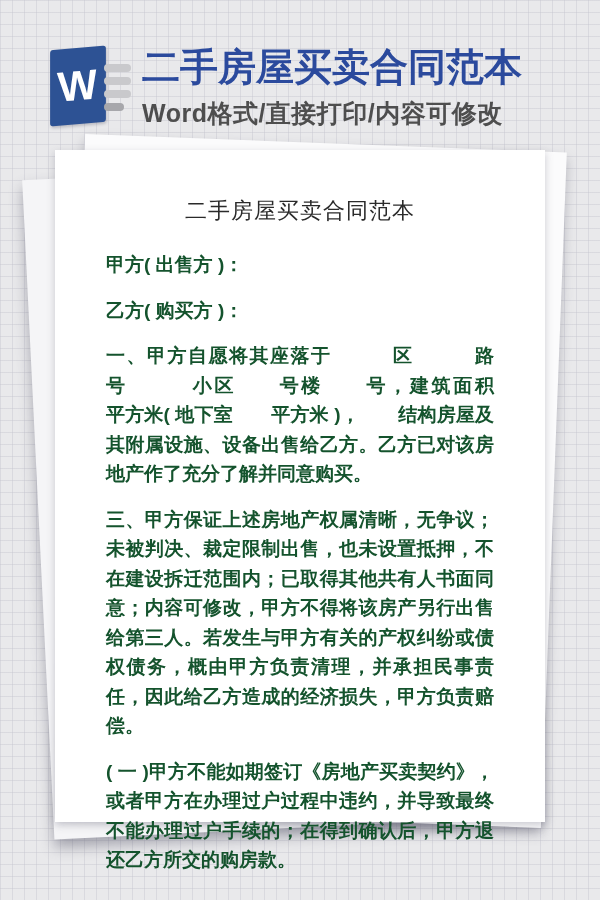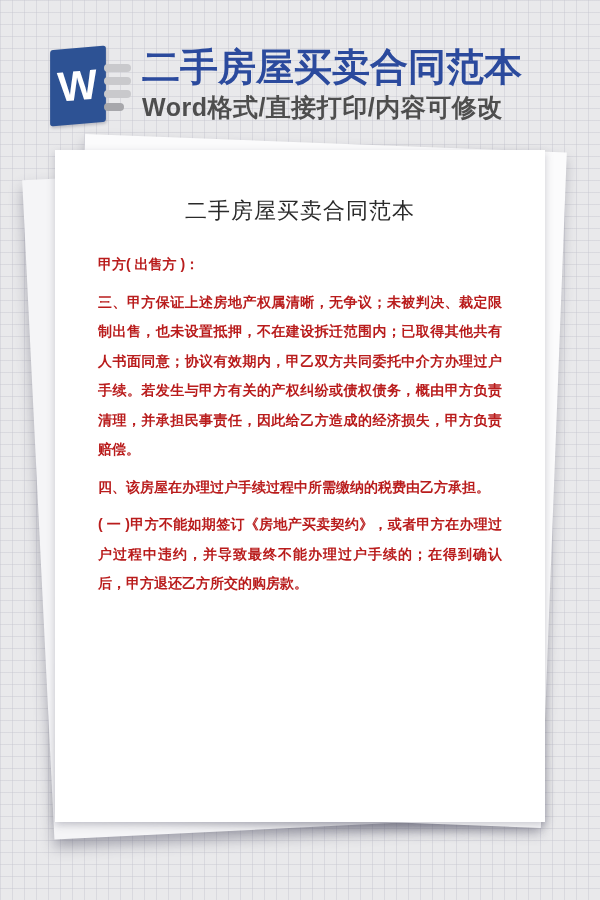--- a/index.html
+++ b/index.html
@@ -31,21 +31,21 @@
   .logo-lines i:nth-child(2){width:27px;}
   .logo-lines i:nth-child(3){width:27px;}
   .logo-lines i.dark{width:20px;background:#a7a7ab;}
   .banner-text{position:absolute;left:142px;top:44px;width:440px;}
   .banner-title{
     font-size:38px;font-weight:900;letter-spacing:0px;line-height:46px;
     color:#2b4a9d;white-space:nowrap;
   }
   .banner-subtitle{
     font-size:25px;font-weight:bold;letter-spacing:0.5px;line-height:32px;
-    color:#4e4e4e;white-space:nowrap;margin-top:1px;
+    color:#4e4e4e;white-space:nowrap;margin-top:7px;
   }
 
   
   .page{position:absolute;background:#ffffff;}
   .page.back-left{
     left:38px;top:168px;width:488px;height:660px;
     background:#f5f5f7;transform:rotate(-2.8deg);
     box-shadow:0 8px 14px rgba(80,80,100,0.45);
     z-index:1;
   }
@@ -62,23 +62,23 @@
     box-sizing:border-box;
     padding:48px 35px 0 35px;
   }
   .doc-title{
     margin:0 0 26px 0;
     text-align:center;
     font-size:22px;font-weight:400;letter-spacing:1px;
     color:#2a2a2a;line-height:26px;
   }
   .doc-body p{
-    margin:8px;
-    font-size:14px;font-weight:700;
-    color:#b91c1c;
+    margin:16px;
+    font-size:19px;font-weight:700;
+    color:#14532d;
     line-height:29.5px;
     text-align:justify;
   }
 </style>
 </head>
 <body>
 
 <div class="canvas">
 
   <header class="banner">
@@ -101,26 +101,27 @@
 
   <div class="page back-left"></div>
   <div class="page back-right"></div>
 
   <div class="page main">
     <h1 class="doc-title">二手房屋买卖合同范本</h1>
     <div class="doc-body">
 
         <p>甲方( 出售方 )：</p>
 
+        <p>乙方( 购买方 )：</p>
 
 
+        <p>一、甲方自愿将其座落于　　　区　　　路　　号　　　小区　　号楼　　号，建筑面积　　平方米( 地下室　　平方米 )，　　结构房屋及其附属设施、设备出售给乙方。乙方已对该房地产作了充分了解并同意购买。</p>
 
 
-        <p>三、甲方保证上述房地产权属清晰，无争议；未被判决、裁定限制出售，也未设置抵押，不在建设拆迁范围内；已取得其他共有人书面同意；协议有效期内，甲乙双方共同委托中介方办理过户手续。若发生与甲方有关的产权纠纷或债权债务，概由甲方负责清理，并承担民事责任，因此给乙方造成的经济损失，甲方负责赔偿。</p>
+        <p>三、甲方保证上述房地产权属清晰，无争议；未被判决、裁定限制出售，也未设置抵押，不在建设拆迁范围内；已取得其他共有人书面同意；内容可修改，甲方不得将该房产另行出售给第三人。若发生与甲方有关的产权纠纷或债权债务，概由甲方负责清理，并承担民事责任，因此给乙方造成的经济损失，甲方负责赔偿。</p>
 
-        <p>四、该房屋在办理过户手续过程中所需缴纳的税费由乙方承担。</p>
 
 
         <p>( 一 )甲方不能如期签订《房地产买卖契约》，或者甲方在办理过户过程中违约，并导致最终不能办理过户手续的；在得到确认后，甲方退还乙方所交的购房款。</p>
       </div>
   </div>
 
 </div>
 
 </body></html>

